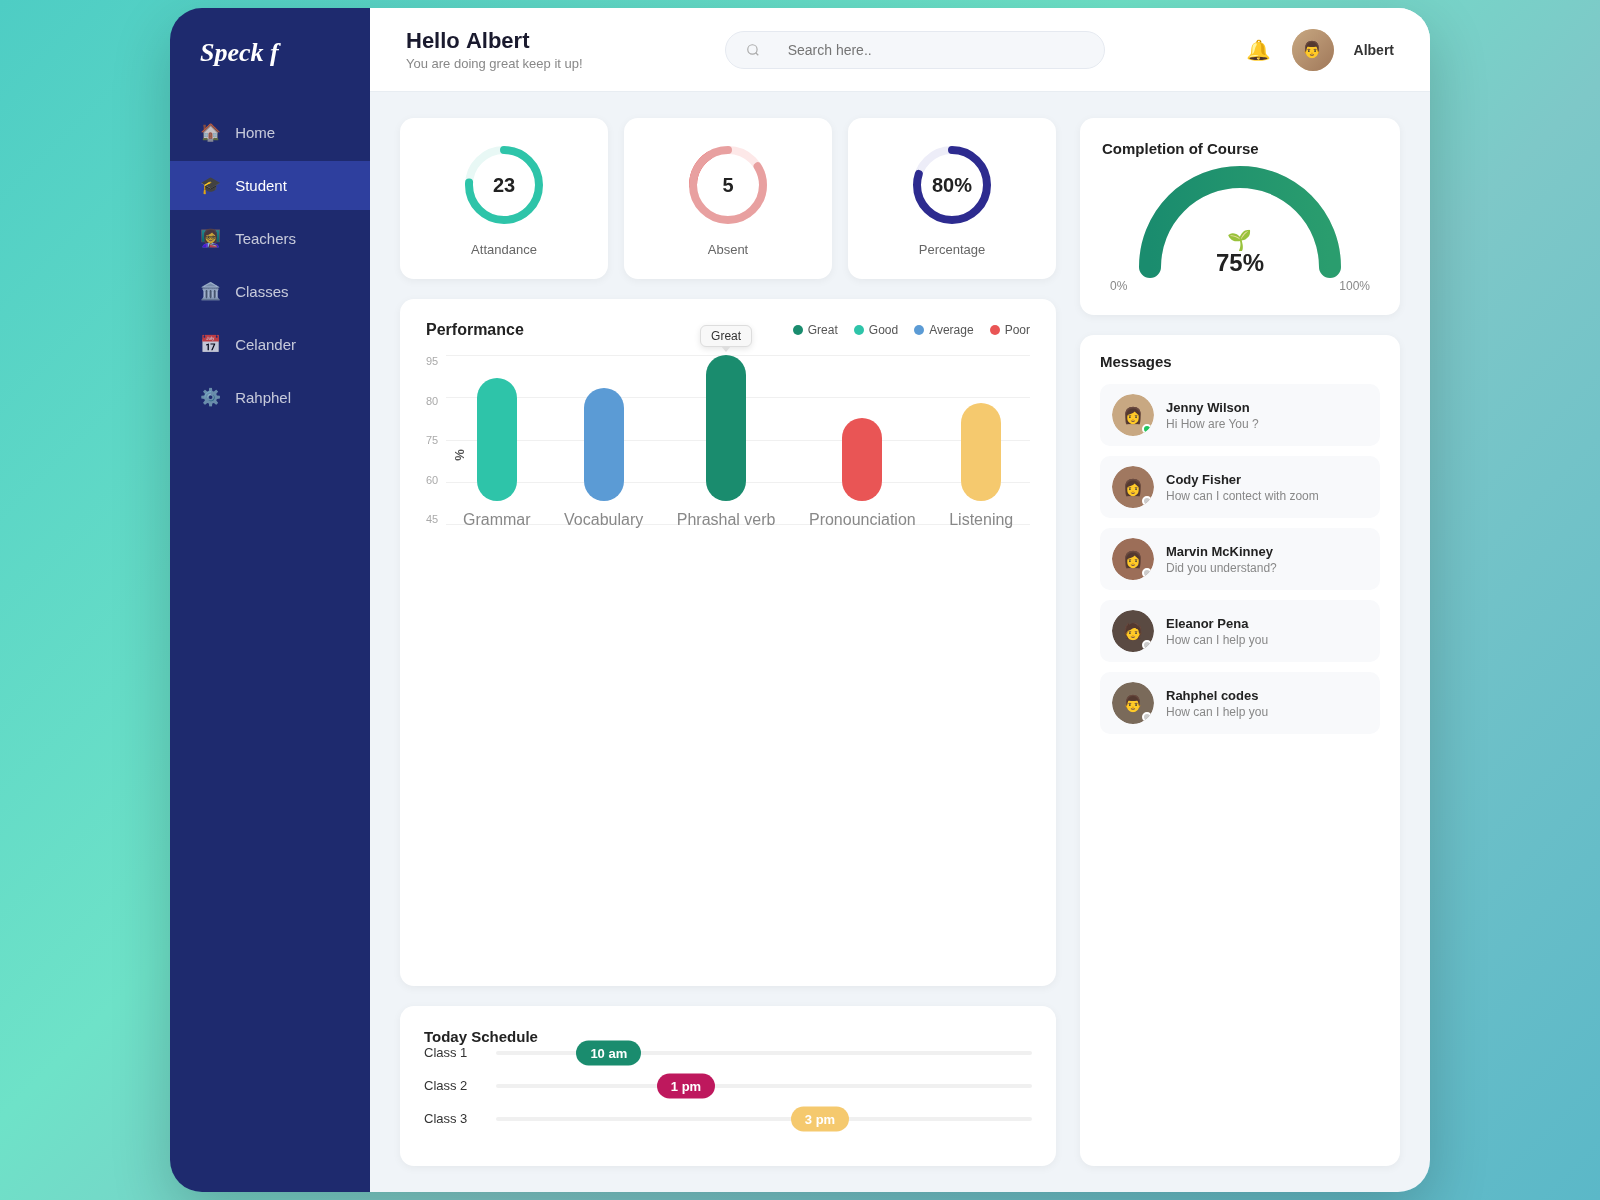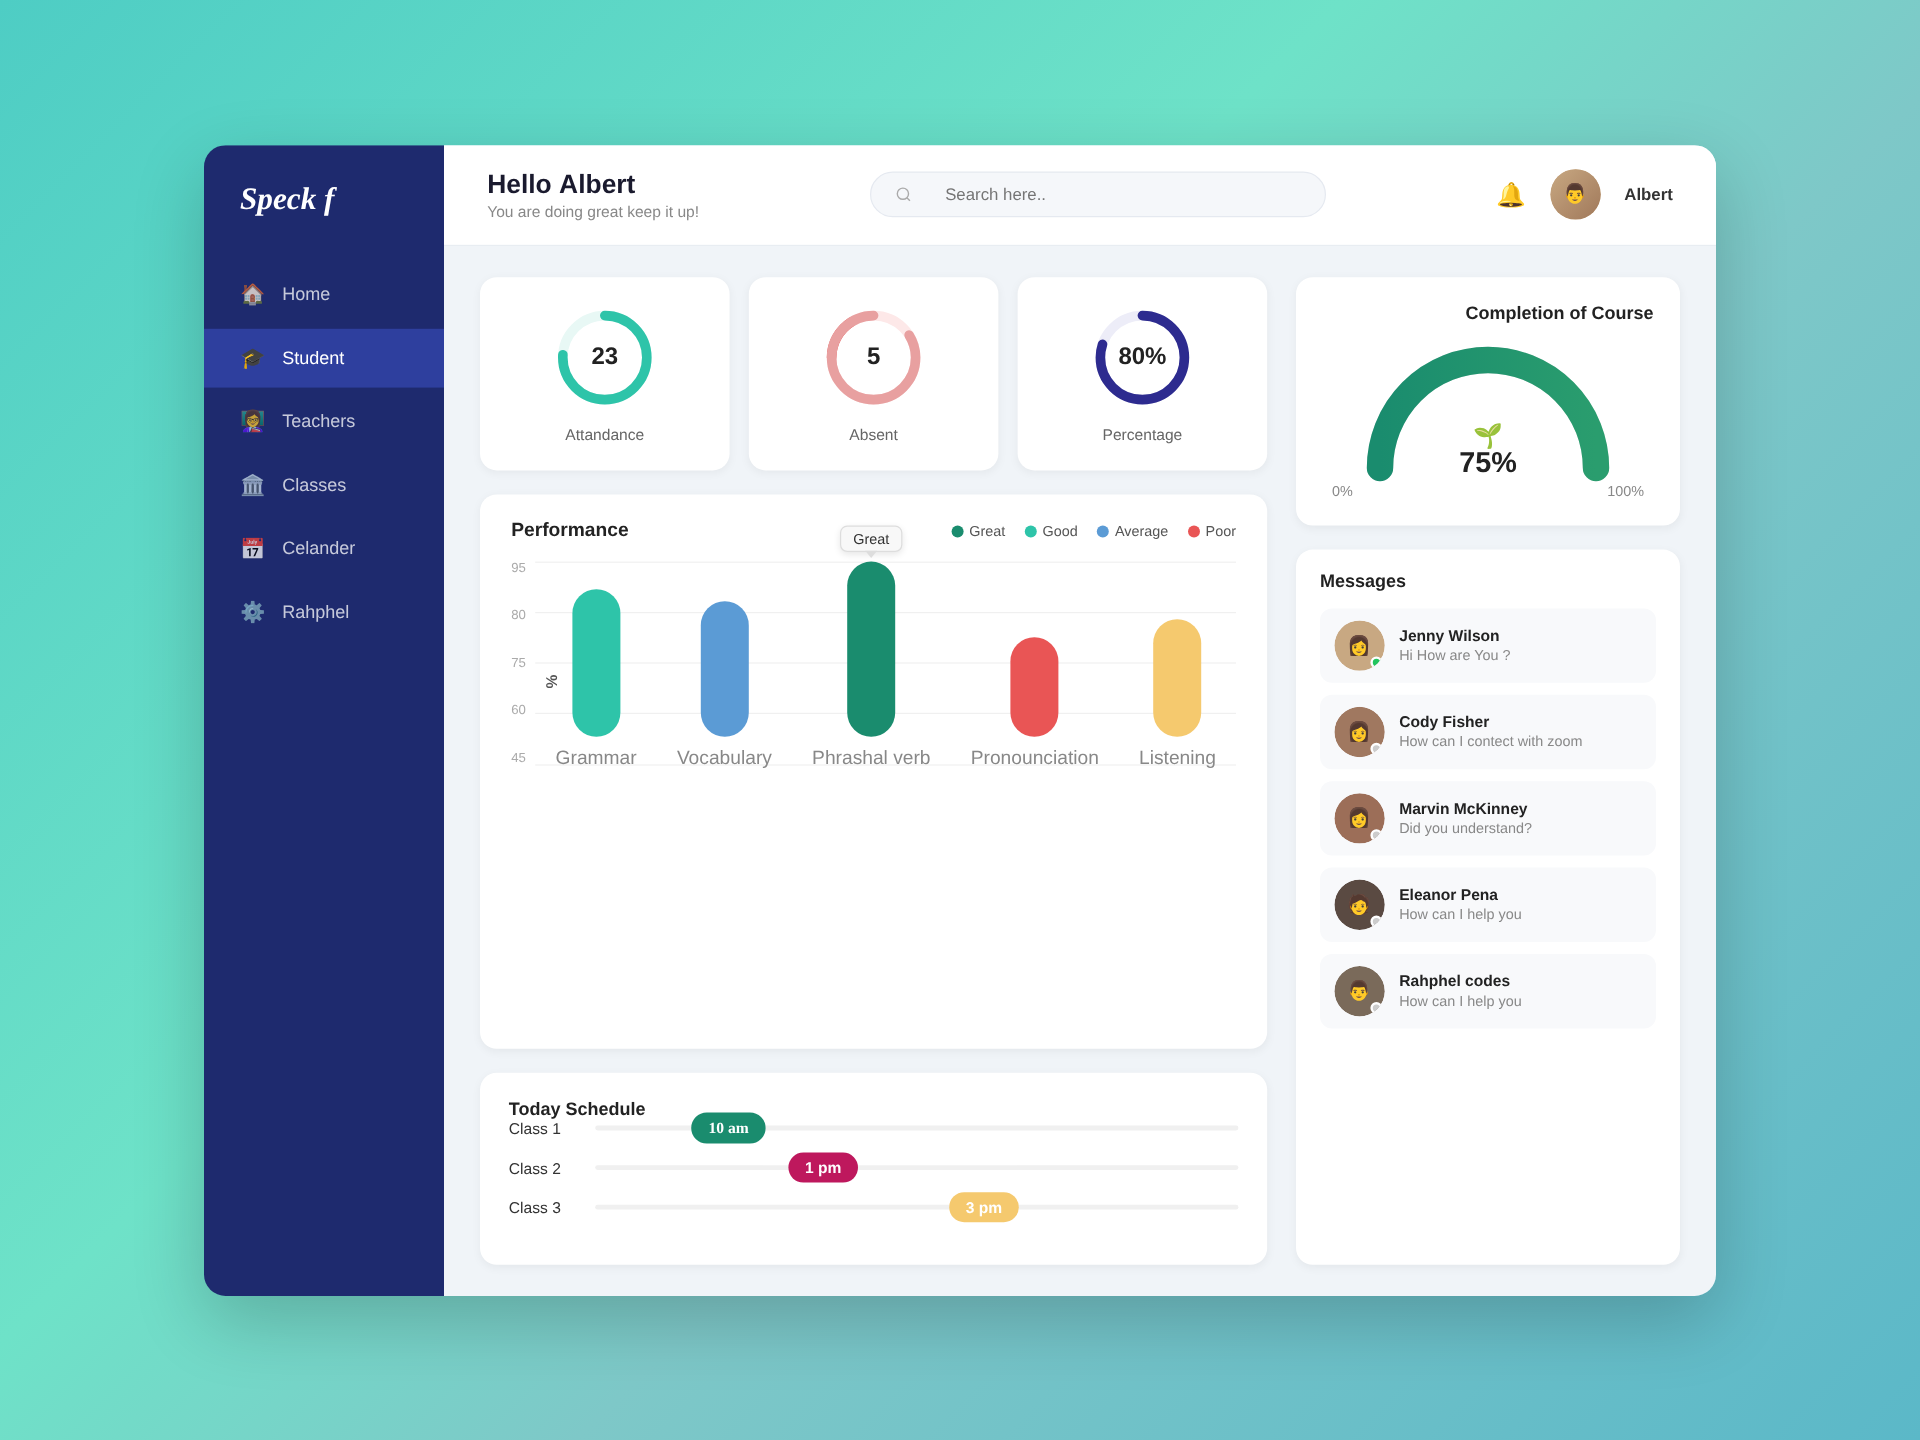--- a/index.html
+++ b/index.html
@@ -7,23 +7,23 @@
       font-family: 'Segoe UI', Arial, sans-serif;
       background: linear-gradient(135deg, #4ecdc4 0%, #6ee2c8 40%, #7ec8c8 60%, #5bb8c8 100%);
       width: 1600px;
       height: 1200px;
       display: flex;
       align-items: center;
       justify-content: center;
     }
     .app-container {
       width: 1260px;
-      height: 959px;
-      display: flex;
-      border-radius: 18px;
+      height: 1184px;
+      display: flex;
+      border-radius: 32px;
       overflow: hidden;
       box-shadow: 0 20px 60px rgba(0,0,0,0.2);
     }
     
     .sidebar {
       width: 200px;
       background: #1e2a6e;
       display: flex;
       flex-direction: column;
       padding: 30px 0;
@@ -352,22 +352,21 @@
     .completion-card {
       background: white;
       border-radius: 14px;
       padding: 22px;
       box-shadow: 0 2px 8px rgba(0,0,0,0.05);
     }
     .completion-title {
       font-size: 15px;
       font-weight: 700;
       color: #222;
-      text-align: right;
-      margin-bottom: 10px;
+      text-align: left;
     }
     .gauge-container {
       position: relative;
       width: 220px;
       height: 130px;
       margin: 0 auto;
     }
     .gauge-svg {
       width: 220px;
       height: 130px;
@@ -628,21 +627,21 @@
             </div>
           </div>
         </div>
 
         <div class="schedule-card">
           <div class="schedule-title">Today Schedule</div>
           <div id="schedule-items">
               <div class="schedule-item">
     <span class="schedule-class-label">Class 1</span>
     <div class="schedule-line-container">
-      <div class="schedule-badge" style="background:#1a8c6e;left:15%;font-family:Liberation Serif, serif;">10 am</div>
+      <div class="schedule-badge" style="background:#1a8c6e;left:15%;">10 am</div>
     </div>
   </div>
               <div class="schedule-item">
     <span class="schedule-class-label">Class 2</span>
     <div class="schedule-line-container">
       <div class="schedule-badge" style="background:#be185d;left:30%;">1 pm</div>
     </div>
   </div>
               <div class="schedule-item">
     <span class="schedule-class-label">Class 3</span>

